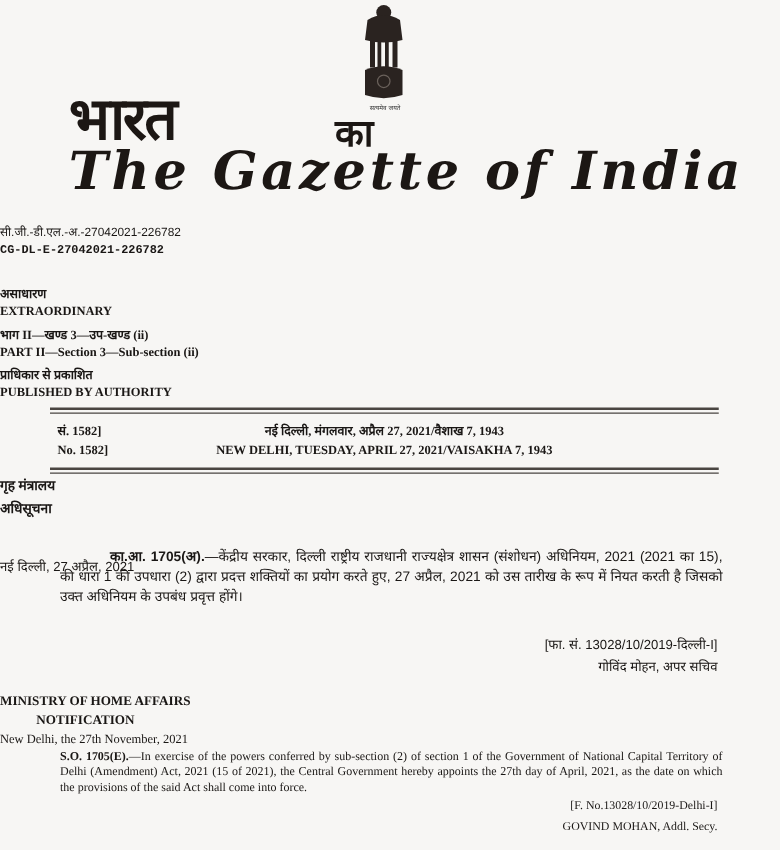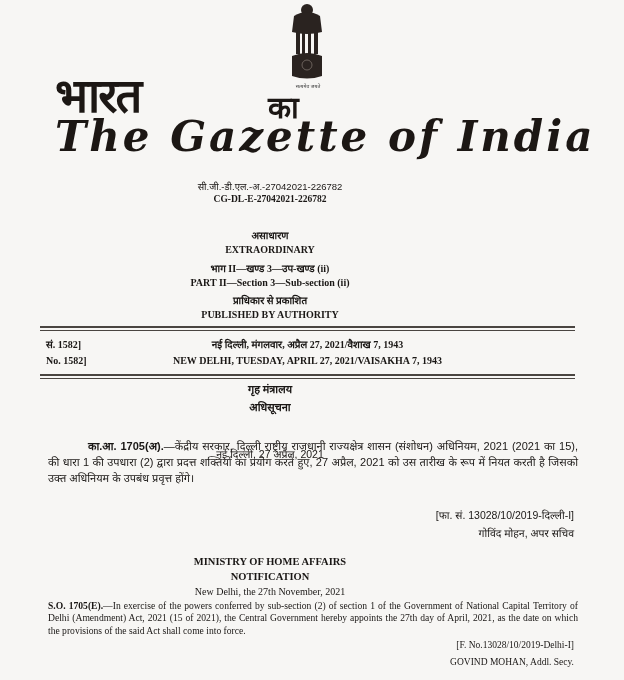--- a/index.html
+++ b/index.html
@@ -32,21 +32,21 @@
     position: absolute; left: 345px; top: 56px;
     font-family: "DejaVu Sans", sans-serif; font-weight: bold;
     font-size: 66px; line-height: 80px; color: #1c1714; letter-spacing: -2px;
   }
   .english-title {
     position: absolute; left: 55px; top: 112px; width: 510px;
     font-family: "DejaVu Serif", serif; font-style: italic; font-weight: bold;
     font-size: 42px; line-height: 50px; color: #1c1714; letter-spacing: 3px;
     white-space: nowrap;
   }
-  .center-block { position: absolute; left: 0; width: 540px; text-align: center; }
+  .center-block { position: absolute; left: 0; width: 540px; }
   .sans-small { font-family: "Liberation Sans", sans-serif; }
   .line { font-size: 10px; line-height: 13px; }
   .bold { font-weight: bold; }
   .rule-double {
     position: absolute; left: 40px; width: 535px; height: 5px;
     border-top: 2px solid #4a4541; border-bottom: 1px solid #4a4541;
   }
   .issue-row { position: absolute; left: 40px; width: 535px; font-size: 10px; font-weight: bold; }
   .issue-no { position: absolute; left: 6px; }
   .issue-date { position: absolute; left: 0; width: 535px; text-align: center; }
@@ -75,21 +75,21 @@
     <path d="M10 54 Q25 48 40 54 L40 74 Q25 79 10 74 Z" fill="#2a2320"></path>
     <circle cx="25" cy="63" r="5" fill="none" stroke="#6a615b" stroke-width="1"></circle>
   </svg>
   <div class="emblem-motto">सत्यमेव जयते</div>
   <div class="hindi-title-left">भारत</div>
   <div class="hindi-title-ka">का</div>
   <div class="english-title">The Gazette of India</div>
 </div>
 
 <div class="center-block sans-small line" style="top:180px; font-size:9.5px;">सी.जी.-डी.एल.-अ.-27042021-226782</div>
-<div class="center-block line bold" style="top:193px; font-size:9.5px;">CG-DL-E-27042021-226782</div>
+<div class="center-block line bold" style="top:193px; font-size:9.5px;font-family:Liberation Mono, monospace;">CG-DL-E-27042021-226782</div>
 
 <div class="center-block line bold" style="top:229px;">असाधारण</div>
 <div class="center-block line bold" style="top:243px;">EXTRAORDINARY</div>
 <div class="center-block line bold" style="top:262px;">भाग II—खण्ड 3—उप-खण्ड (ii)</div>
 <div class="center-block line bold" style="top:276px;">PART II—Section 3—Sub-section (ii)</div>
 <div class="center-block line bold" style="top:294px;">प्राधिकार से प्रकाशित</div>
 <div class="center-block line bold" style="top:308px;">PUBLISHED BY AUTHORITY</div>
 
 <div class="rule-double" style="top:326px;"></div>
 
@@ -109,21 +109,21 @@
 <div class="center-block sans-small line" style="top:420px; font-size:10.5px;margin-top:28px;">नई दिल्ली, 27 अप्रैल, 2021</div>
 
 <div class="para sans-small" style="top:438px;">
   <span class="indent"></span><b>का.आ. 1705(अ).</b><span>—केंद्रीय सरकार, दिल्ली राष्ट्रीय राजधानी राज्यक्षेत्र शासन (संशोधन) अधिनियम, 2021 (2021 का 15), की धारा 1 की उपधारा (2) द्वारा प्रदत्त शक्तियों का प्रयोग करते हुए, 27 अप्रैल, 2021 को उस तारीख के रूप में नियत करती है जिसको उक्त अधिनियम के उपबंध प्रवृत्त होंगे।</span>
 </div>
 
 <div class="right-line sans-small" style="top:508px;">[फा. सं. 13028/10/2019-दिल्ली-I]</div>
 <div class="right-line sans-small" style="top:526px;">गोविंद मोहन, अपर सचिव</div>
 
 <div class="center-block line bold" style="top:555px; font-size:10.5px;">MINISTRY OF HOME AFFAIRS</div>
-<div class="center-block line bold" style="top:570px; font-size:10.5px;">NOTIFICATION</div>
+<div class="center-block line bold" style="top:570px; font-size:10.5px;padding-left:29px;">NOTIFICATION</div>
 <div class="center-block line" style="top:585px; font-size:10px;">New Delhi, the 27th November, 2021</div>
 
 <div class="para-en" style="top:600px;">
   <span class="indent"></span><b>S.O. 1705(E).</b><span>—In exercise of the powers conferred by sub-section (2) of section 1 of the Government of National Capital Territory of Delhi (Amendment) Act, 2021 (15 of 2021), the Central Government hereby appoints the 27th day of April, 2021, as the date on which the provisions of the said Act shall come into force.</span>
 </div>
 
 <div class="right-line" style="top:640px; font-size:9.5px;">[F. No.13028/10/2019-Delhi-I]</div>
 <div class="right-line" style="top:657px; font-size:9.5px;">GOVIND MOHAN, Addl. Secy.</div>
 
 </body></html>

